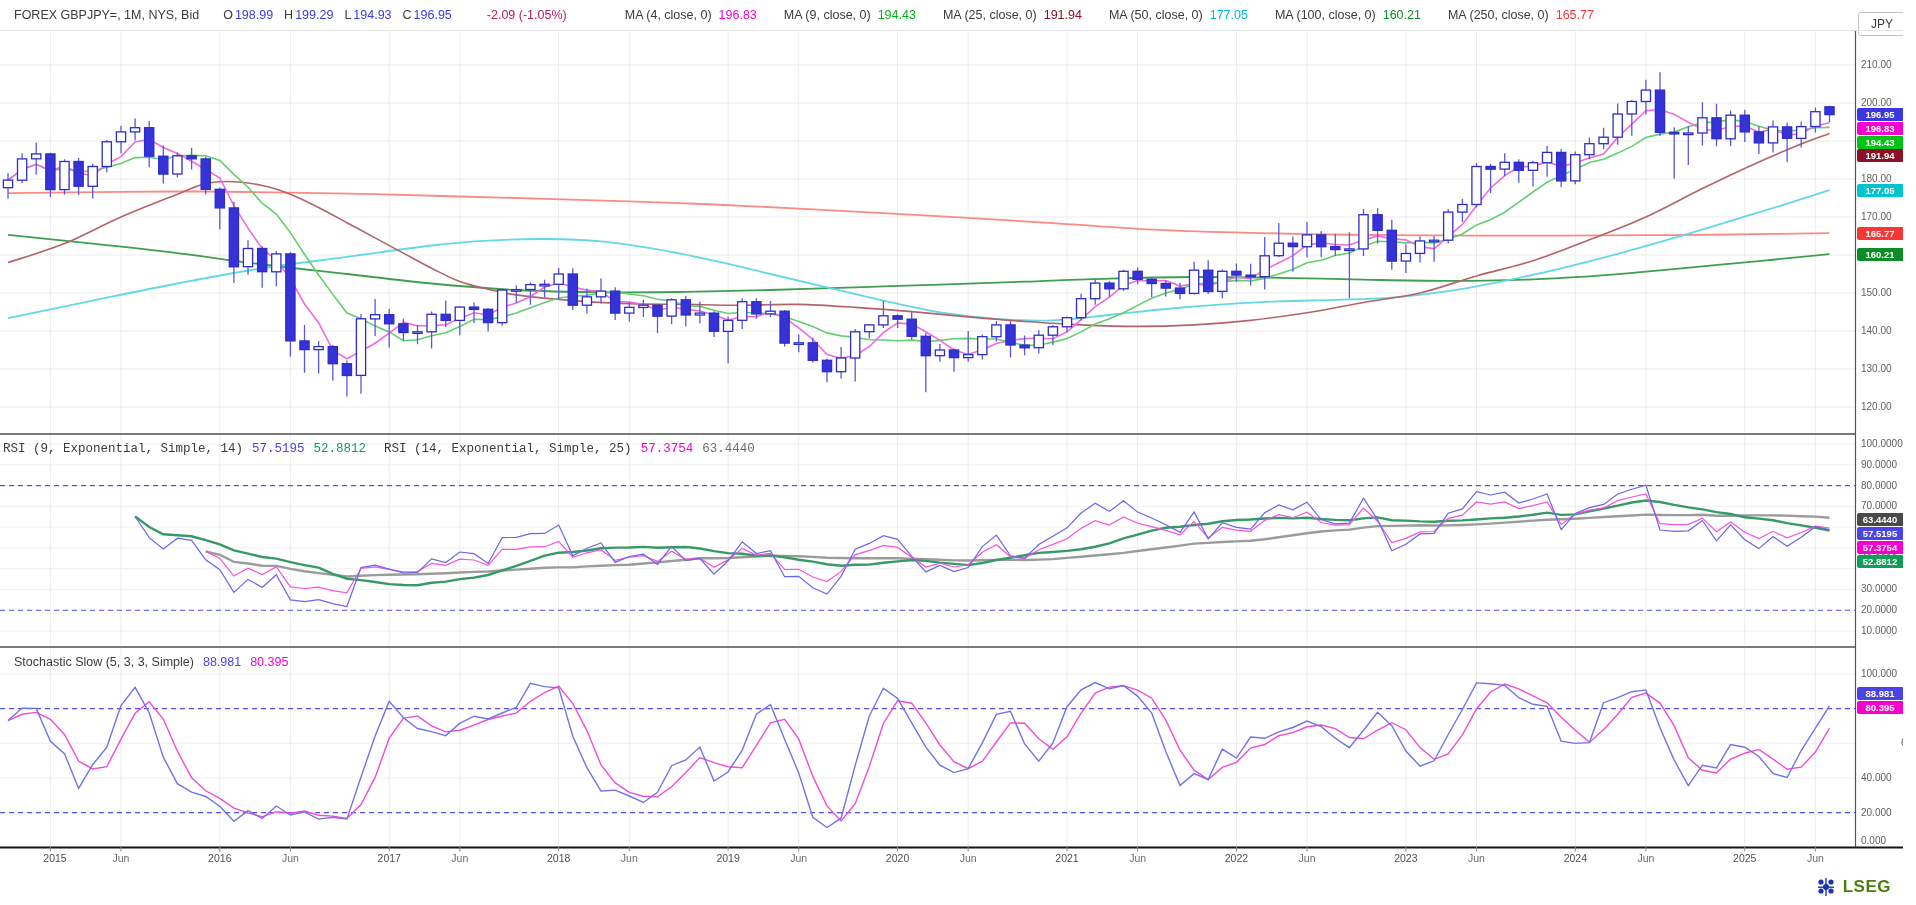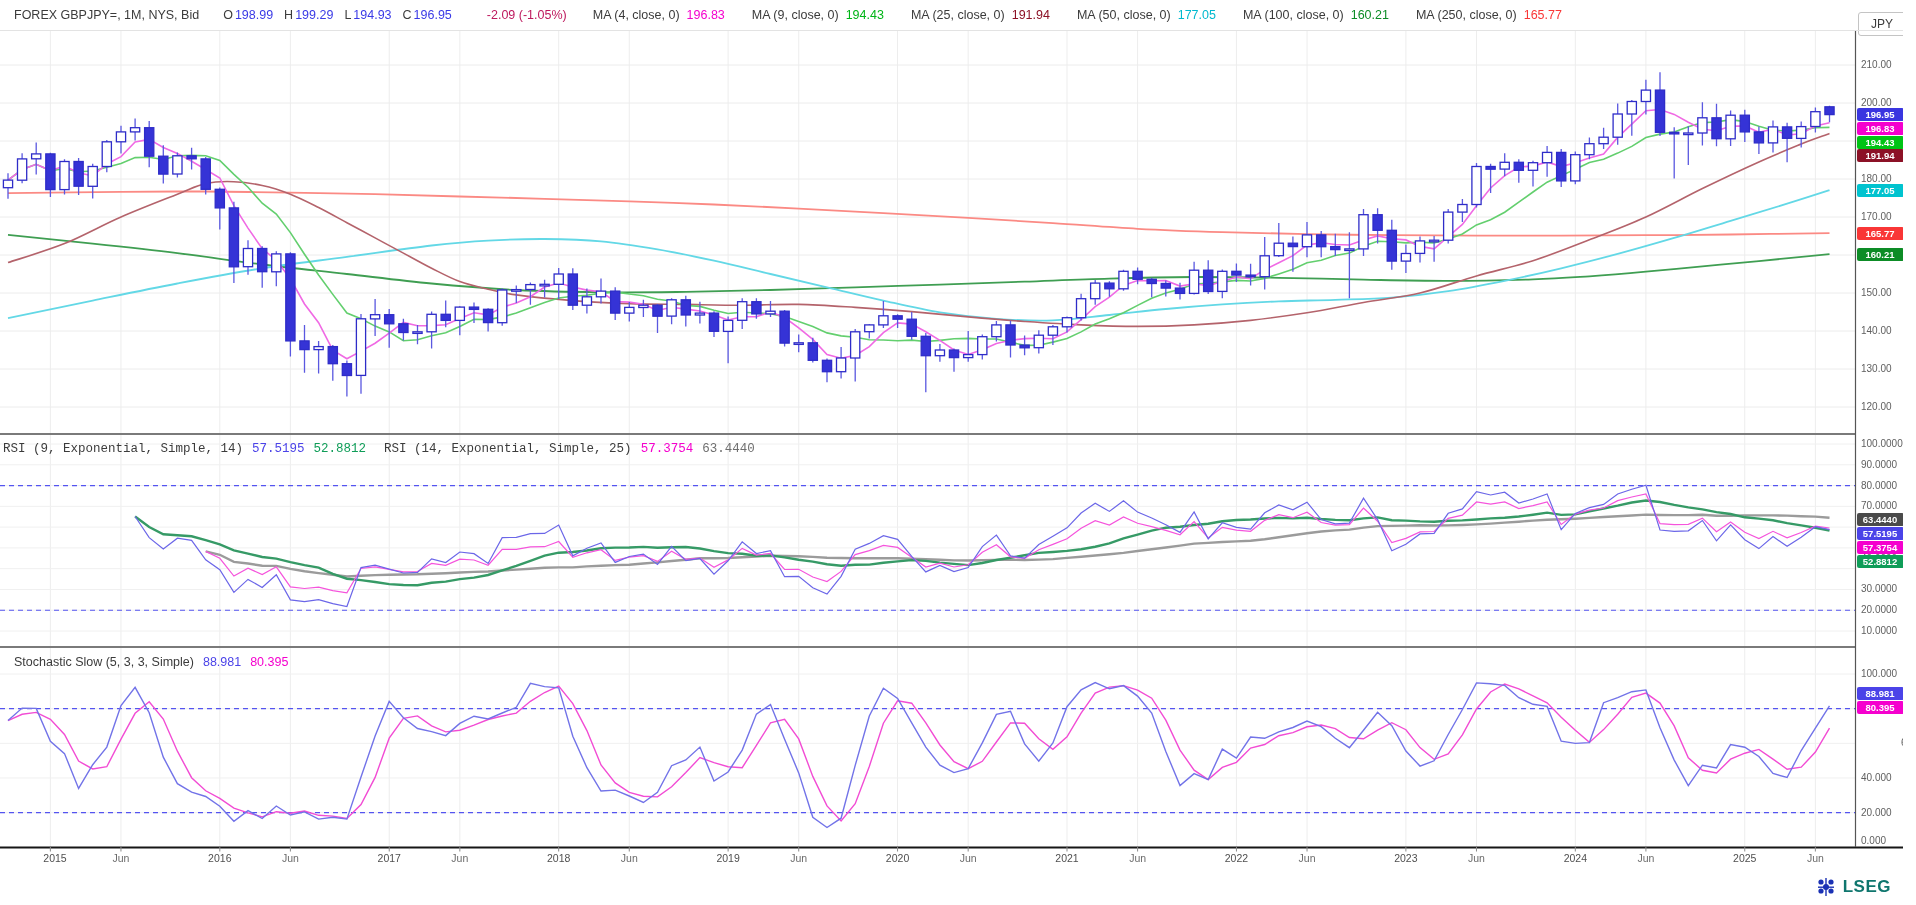--- a/index.html
+++ b/index.html
@@ -5,38 +5,38 @@
   html,body{margin:0;padding:0;background:#fff;}
   #app{position:relative;width:1903px;height:905px;background:#fff;overflow:hidden;
        font-family:"Liberation Sans",sans-serif;-webkit-font-smoothing:antialiased;}
   #legend-bar{position:absolute;left:0;top:0;width:1855px;height:30px;display:flex;align-items:center;
        padding-left:14px;box-sizing:border-box;font-size:12.5px;color:#3b3b3b;white-space:nowrap;}
   .lgroup{display:flex;align-items:center;margin-right:24px;}
   .qpair{margin-right:11px;display:flex;align-items:center;}
   .qlbl{color:#3b3b3b;margin-right:2px;}
   .qval{color:#3a3ae6;}
   .chg{color:#be185d;margin-right:26px;}
-  #ma-legend{display:flex;align-items:flex-start;}
+  #ma-legend{display:flex;align-items:flex-start;margin-left:32px;}
   .ma-item{display:flex;align-items:center;margin-right:27px;}
   .ma-item .ma-label{color:#3b3b3b;margin-right:7px;}
   #currency-btn{position:absolute;left:1858px;top:12px;width:46px;height:22px;border:1px solid #c4c4c4;
        border-radius:3px;background:#fff;color:#3c3c3c;font-size:12px;display:flex;align-items:center;
        justify-content:center;cursor:pointer;}
   .panel-header{position:absolute;display:flex;align-items:center;font-size:12.5px;color:#3b3b3b;
        white-space:nowrap;z-index:5;}
   .panel-header .ph-title{margin-right:9px;}
   .panel-header .ph-val{margin-right:9px;}
   #chart-svg{position:absolute;left:0;top:0;}
   .ytick{position:absolute;left:1861px;font-size:10px;color:#5f5f5f;line-height:12px;z-index:4;}
   .badge{position:absolute;left:1856.5px;width:47px;height:13px;border-radius:2px;color:#fff;
        font-size:9.5px;font-weight:bold;text-align:center;line-height:13.5px;z-index:6;letter-spacing:0;}
   .xlab{position:absolute;top:852px;font-size:10.5px;color:#4f4f4f;transform:translateX(-50%);z-index:4;}
   .xlab.jun{color:#6a6a6a;}
   #lseg-logo{position:absolute;right:12px;bottom:6px;display:flex;align-items:center;z-index:7;}
-  #lseg-logo .lseg-text{color:#0f766e;font-weight:bold;font-size:17px;letter-spacing:.5px;margin-left:5px;}
+  #lseg-logo .lseg-text{color:#4d7c0f;font-weight:bold;font-size:17px;letter-spacing:.5px;margin-left:5px;}
 </style>
 </head>
 <body>
 
 <div id="app">
 
   <div id="legend-bar">
     <span class="lgroup">FOREX GBPJPY=, 1M, NYS, Bid</span>
     <span class="lgroup">
       <span class="qpair">

